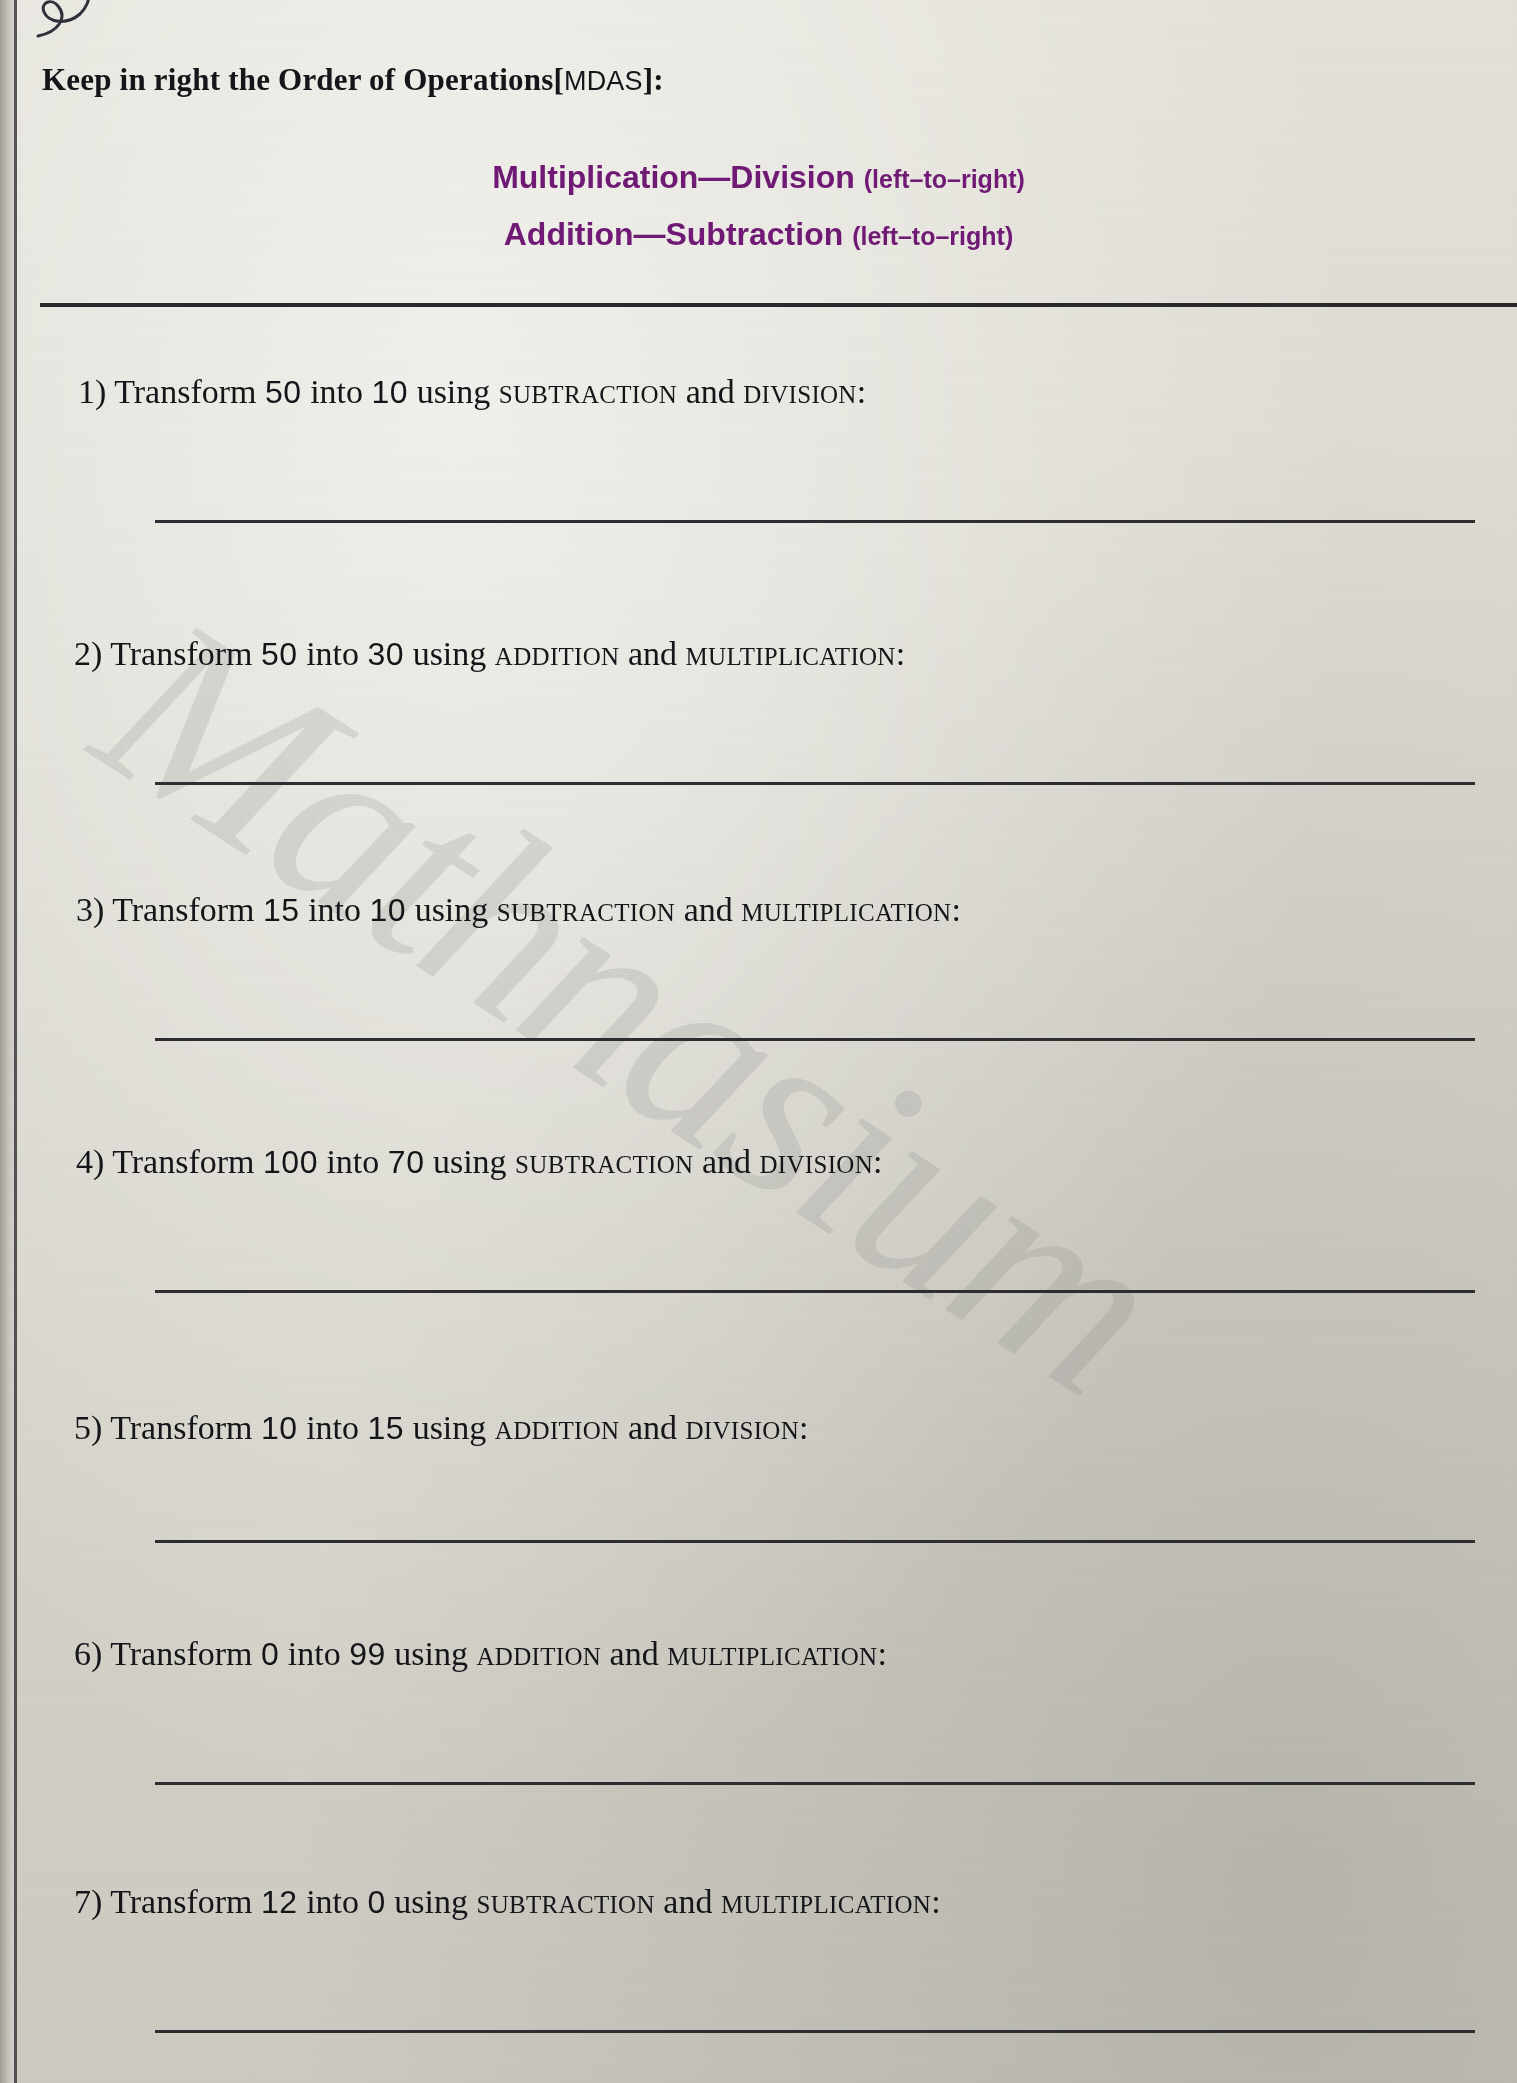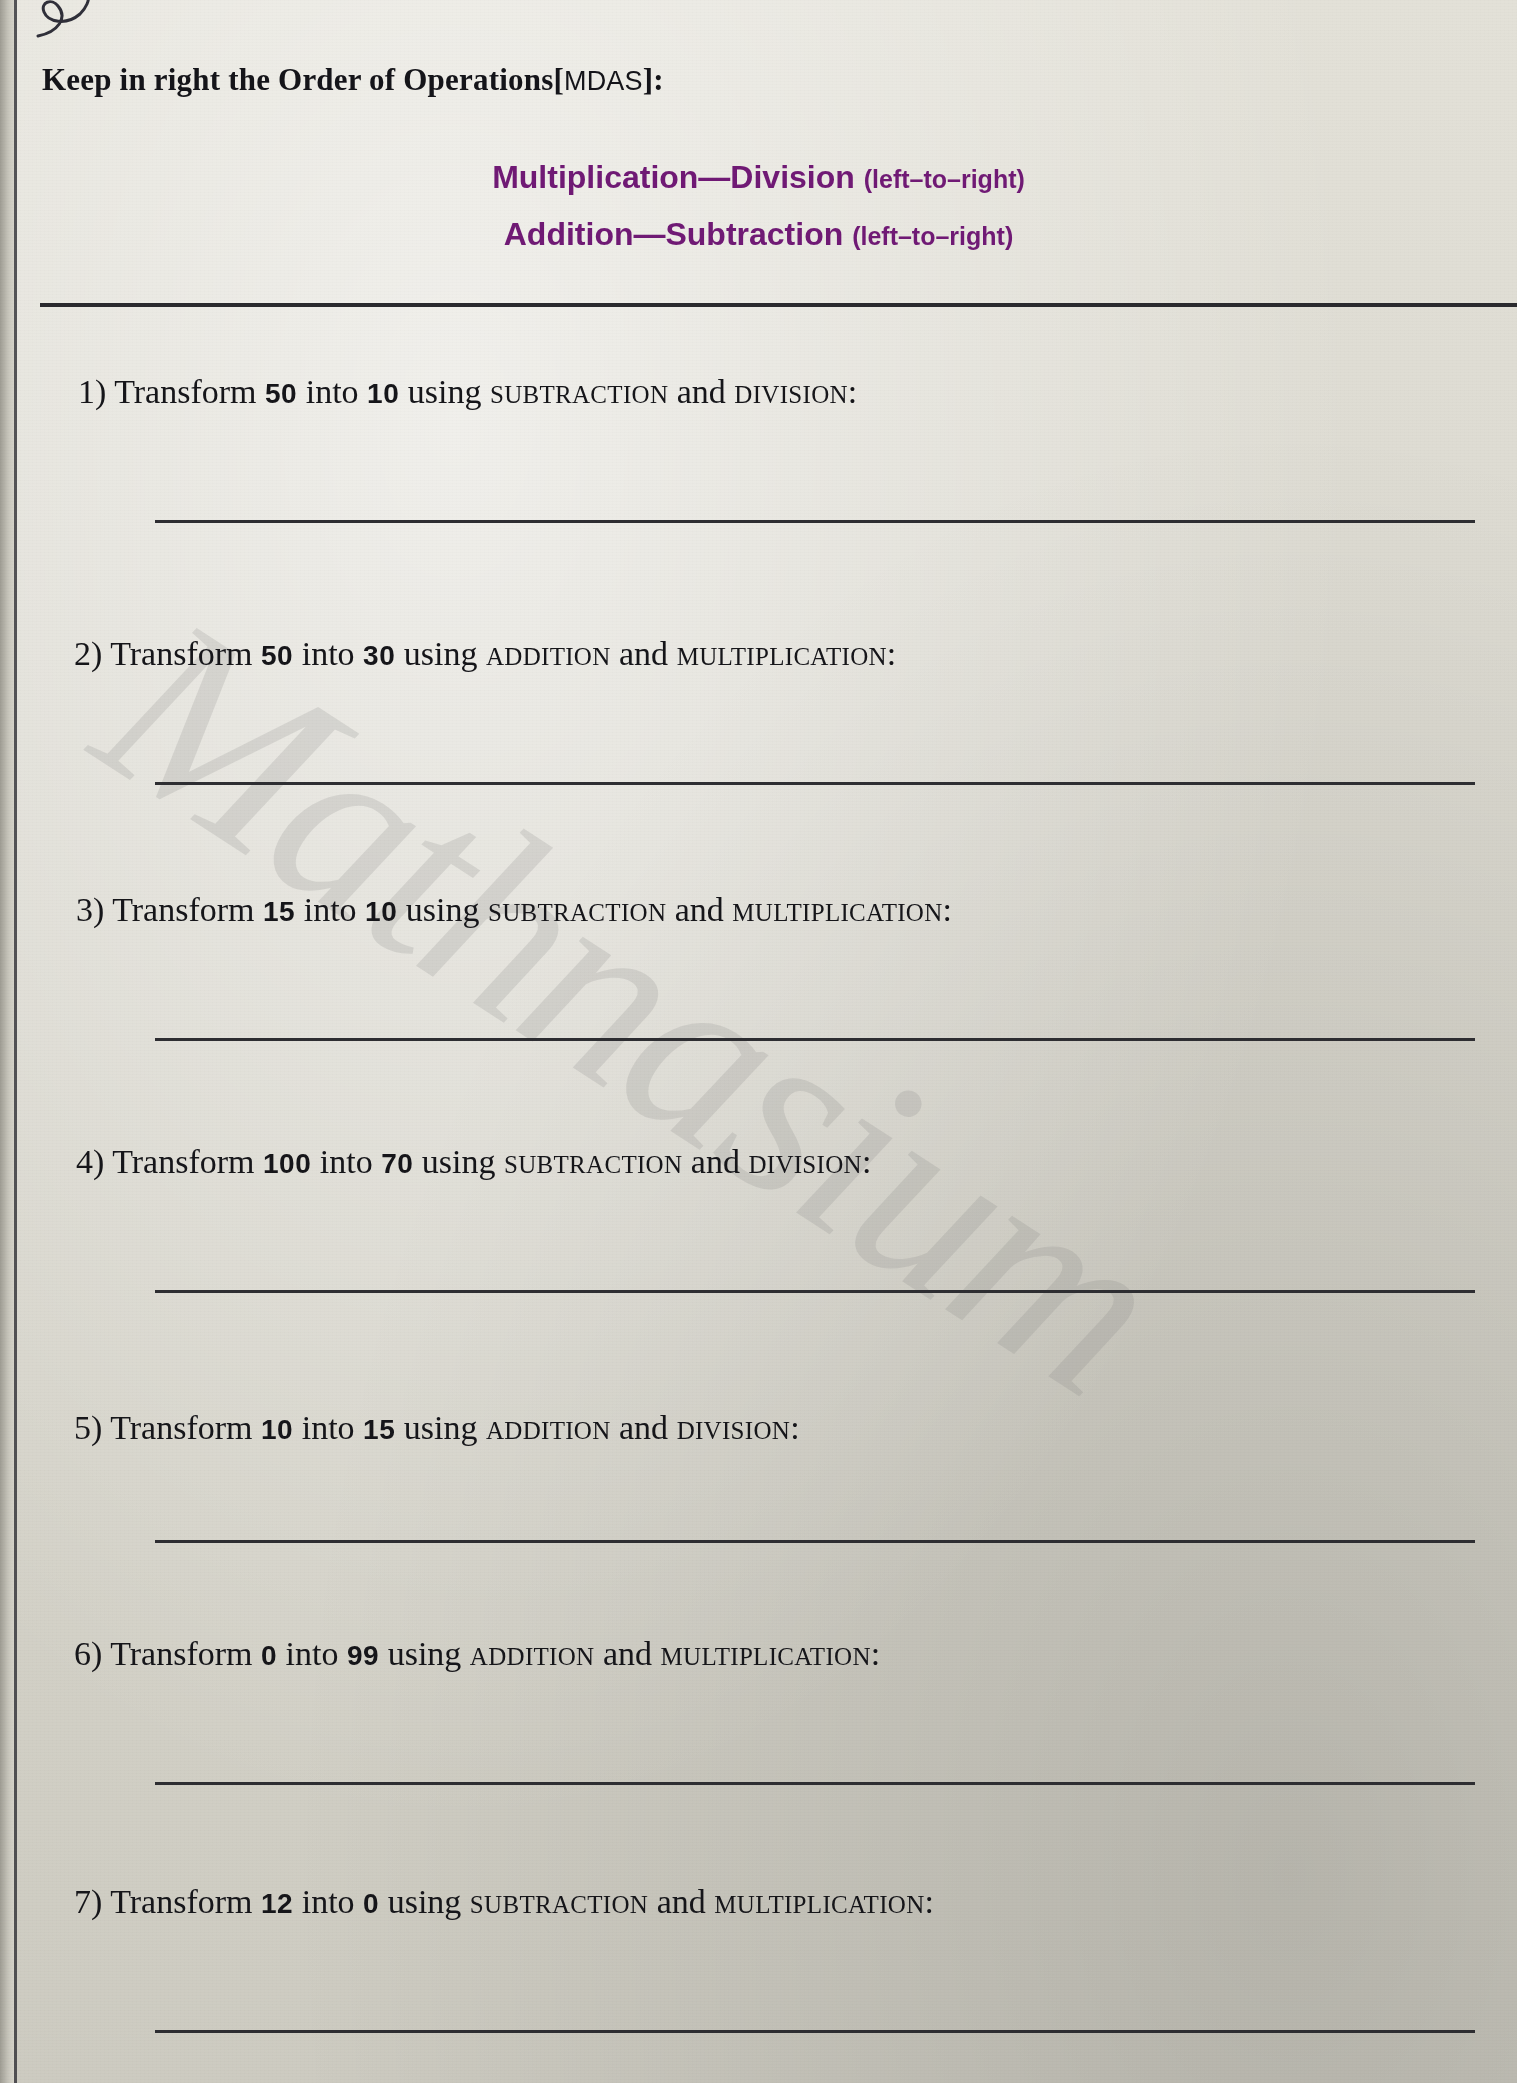--- a/index.html
+++ b/index.html
@@ -136,22 +136,22 @@
     font-size: 34px;
     white-space: nowrap;
     color: #16161a;
   }
   .num {
     font-family: "Liberation Serif", serif;
     font-size: 34px;
   }
   .bignum {
     font-family: "Liberation Sans", sans-serif;
-    font-weight: bold;
-    font-size: 28px;
+    font-weight: normal;
+    font-size: 32px;
     letter-spacing: 0.5px;
   }
   .sc {
     font-variant: small-caps;
     font-size: 36px;
     letter-spacing: 0.3px;
     margin-top: 48px;
   }
   .answer-line {
     position: absolute;

